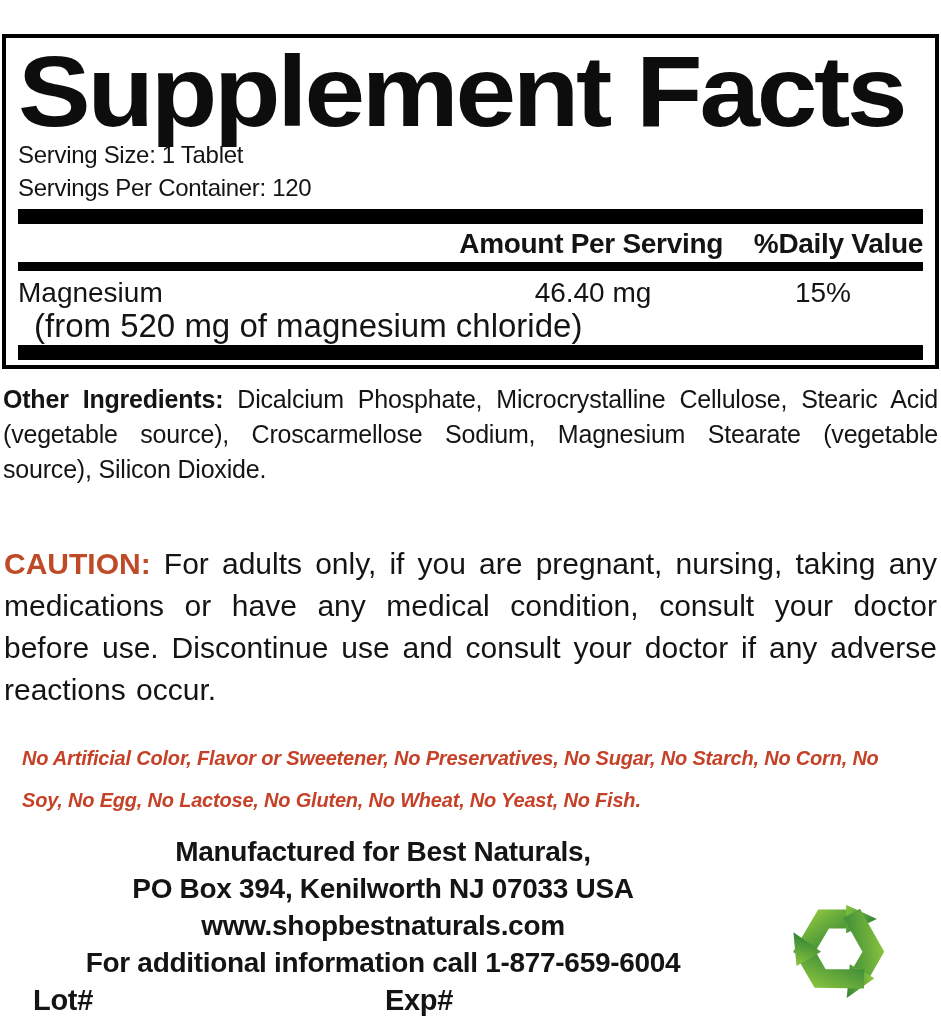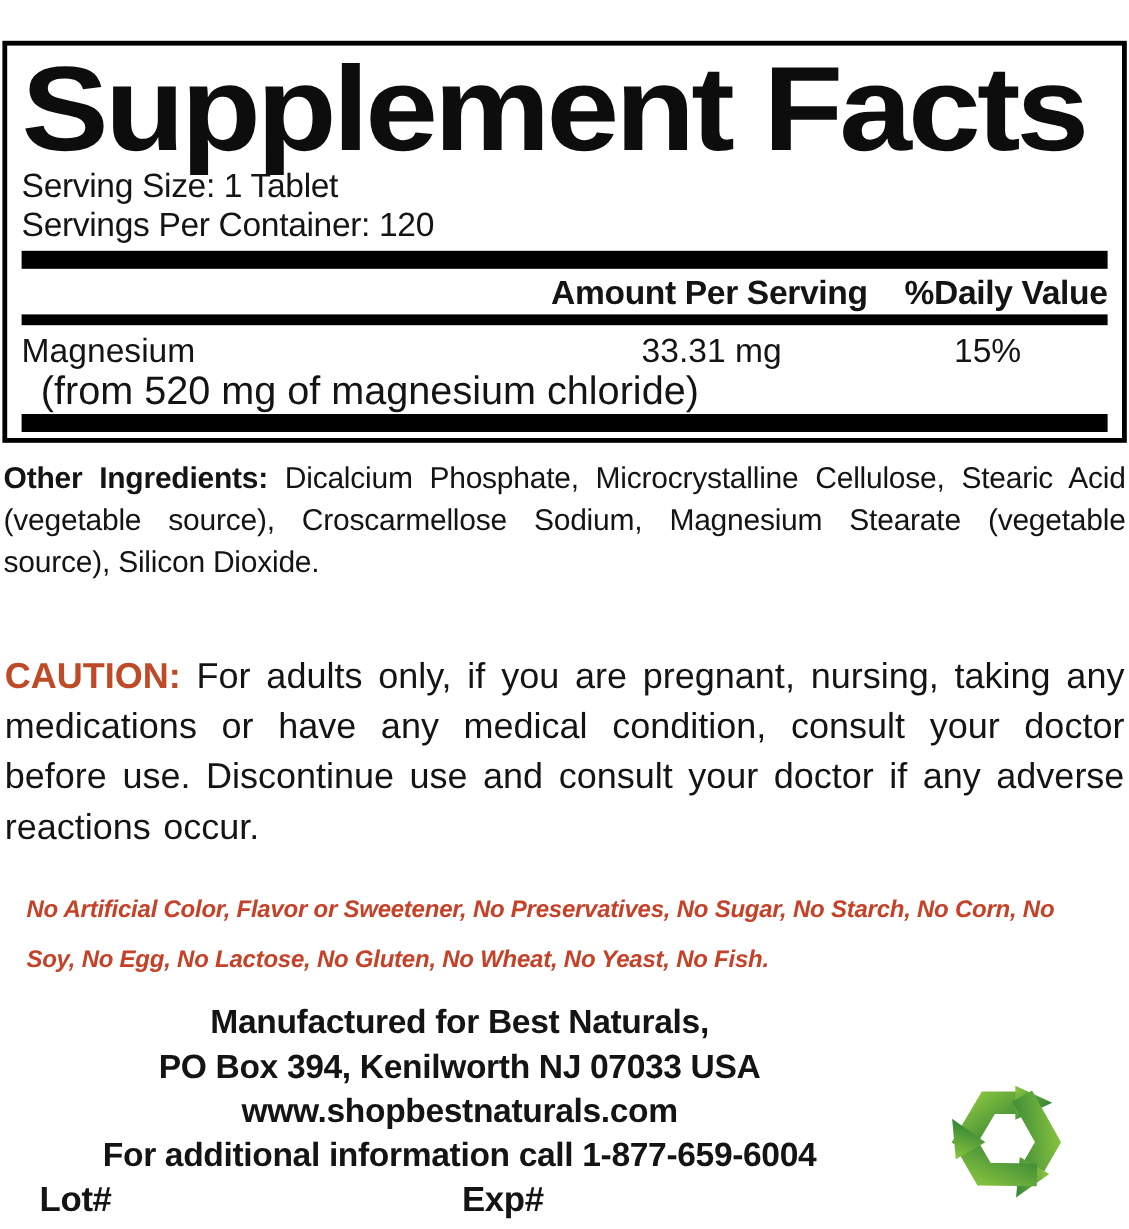--- a/index.html
+++ b/index.html
@@ -12,21 +12,21 @@
   .page{
     position:relative;width:941px;height:1024px;background:#ffffff;
     overflow:hidden;font-family:"Liberation Sans",sans-serif;color:var(--ink);margin-top:32px;
   }
   
   .facts-box{margin:2px 2px 0;border:4px solid #000;padding:6px 12px 5px;background:#fff;}
   .facts-title{
     margin:0;font-size:100px;font-weight:bold;letter-spacing:-3px;line-height:.94;
     white-space:nowrap;transform:scaleX(1.09);transform-origin:0 50%;color:#0d0d0d;
   }
-  .serving{font-size:28px;line-height:33px;letter-spacing:-.3px;}
+  .serving{font-size:24px;line-height:33px;letter-spacing:-.3px;}
   .bar{background:#000;height:15px;margin-top:5px;}
   .bar.thin{height:9px;margin-top:2px;}
   .cols{display:grid;grid-template-columns:1fr 330px 200px;font-size:28px;}
   .cols.head{margin-top:4px;line-height:32px;font-weight:bold;letter-spacing:-.3px;}
   .cols.head .c2,.cols.head .c3{text-align:right;}
   .cols.nrow{margin-top:6px;line-height:32px;}
   .cols.nrow .c2{text-align:center;padding-left:70px;}
   .cols.nrow .c3{text-align:center;}
   .detail{font-size:33px;line-height:29px;margin-top:2px;padding-left:16px;}
   
@@ -59,21 +59,21 @@
     <div class="cols head">
       <span class="c1"></span>
       <span class="c2">Amount Per Serving</span>
       <span class="c3">%Daily Value</span>
     </div>
 
     <div class="bar thin"></div>
 
     <div class="cols nrow">
       <span class="c1">Magnesium</span>
-      <span class="c2">33.31 mg</span>
+      <span class="c2">46.40 mg</span>
       <span class="c3">15%</span>
     </div>
 
     <div class="detail">(from 520 mg of magnesium chloride)</div>
 
     <div class="bar"></div>
   </section>
 
   <p class="other"><b class="oi-label">Other Ingredients:</b> <span>Dicalcium Phosphate, Microcrystalline Cellulose, Stearic Acid (vegetable source), Croscarmellose Sodium, Magnesium Stearate (vegetable source), Silicon Dioxide.</span></p>
 

